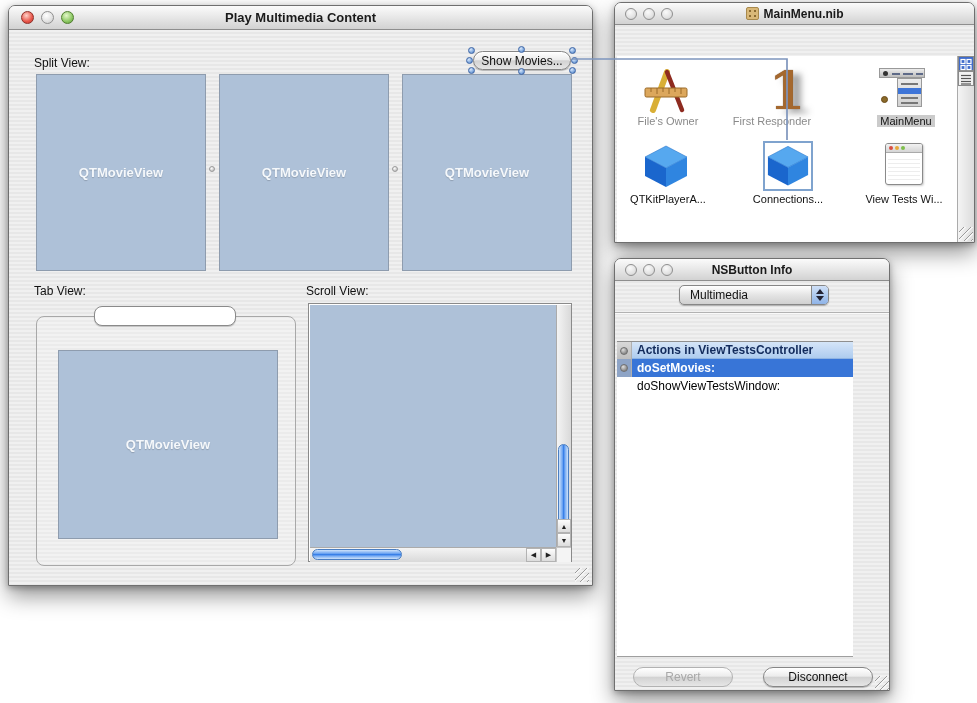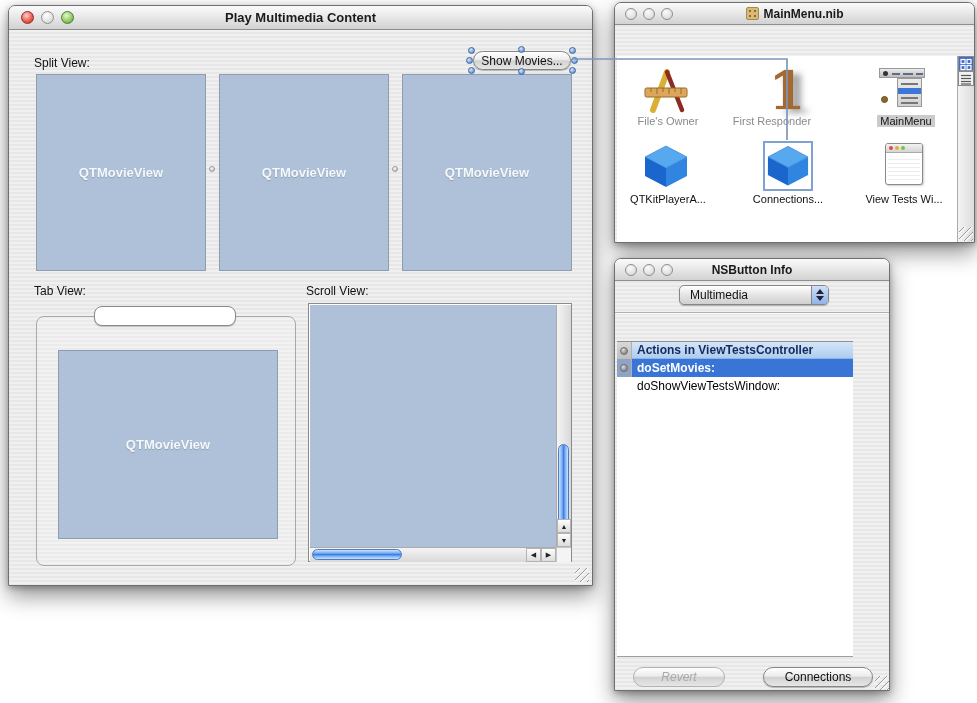--- a/index.html
+++ b/index.html
@@ -343,21 +343,21 @@
         <div class="gutter">
             <div class="gdot"></div>
           </div>
         <div class="ltext">doSetMovies:</div>
       </div>
       <div class="lrow lr-norm">
         <div class="ltext">doShowViewTestsWindow:</div>
       </div>
     </div>
 
-    <div class="aqua-btn disabled" style="left:18px; top:408px; width:92px; height:20px;font-style:italic;">Revert</div>
-    <div class="aqua-btn" style="left:148px; top:408px; width:110px; height:20px;">Connections</div>
+    <div class="aqua-btn disabled" style="left:18px; top:408px; width:100px; height:20px;">Revert</div>
+    <div class="aqua-btn" style="left:148px; top:408px; width:110px; height:20px;">Disconnect</div>
     <div class="resize-grip" style="left:260px; top:417px;"></div>
   </div>
 
   <svg id="overlay">
     <polyline points="572,59 787,59 787,140" fill="none" stroke="#7e95bd" stroke-width="1.7"></polyline>
   </svg>
 </div>
 
 </body></html>

